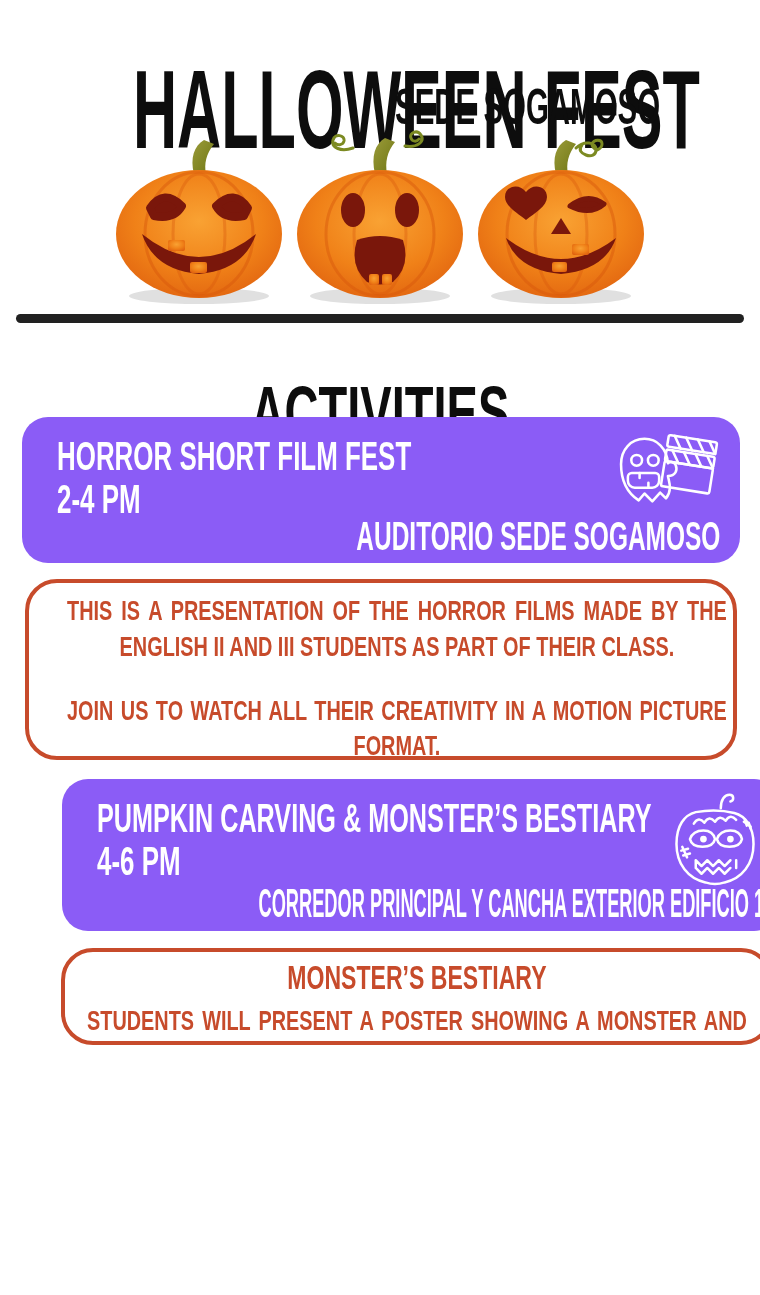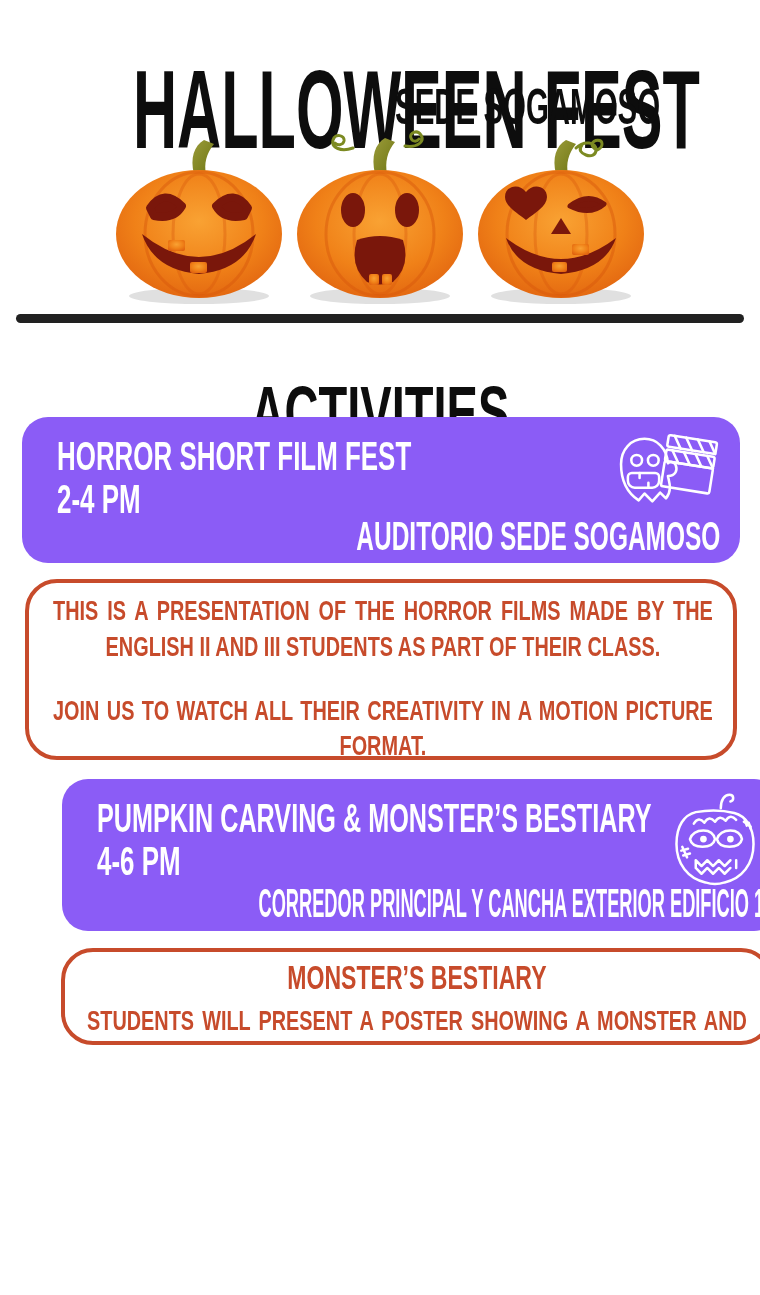--- a/index.html
+++ b/index.html
@@ -50,21 +50,21 @@
     transform:scale(0.68,1.14);transform-origin:100% 100%;
   }
   .card-2 .card-location{right:16px;bottom:8px;font-size:32px;transform:scale(0.57,1.25);}
   .card-icons{position:absolute;top:14px;right:16px;}
   .card-2 .card-icons{top:10px;}
   
   .obox{
     position:absolute;left:25px;width:712px;box-sizing:border-box;background:#ffffff;
     border:4px solid #C74B2B;border-radius:32px;color:#C74B2B;overflow:hidden;
   }
-  .obox-1{top:579px;height:181px;padding:10px 0 0 24px;}
+  .obox-1{top:579px;height:181px;padding:10px 0 0 38px;}
   .obox-2{top:948px;height:97px;padding:7px 0 0 22px;margin-left:36px;}
   .obox-3{top:1082px;height:156px;padding:7px 0 0 22px;}
   .para-area{
     width:830px;transform:scale(0.795,1.12);transform-origin:0 0;
     font-size:25px;line-height:1.26;text-align:justify;text-align-last:center;
   }
   .para-area p{margin:0 0 26px 0;}
   .para-area p:last-child{margin-bottom:0;}
   .sub-box-title{
     text-align:center;text-align-last:center;font-size:29px;line-height:1.2;margin:0 0 4px 0;

